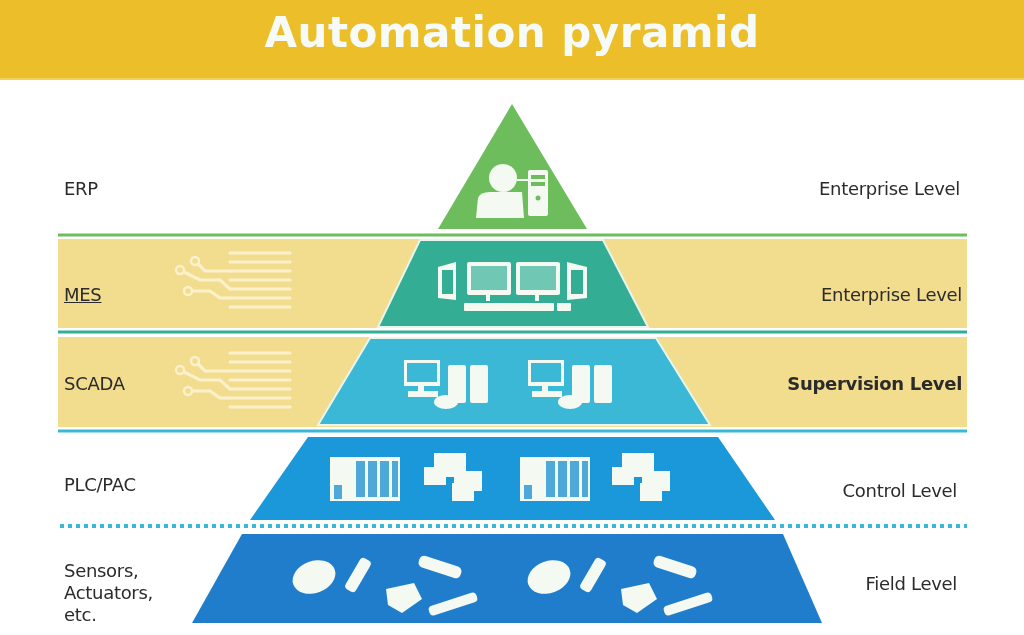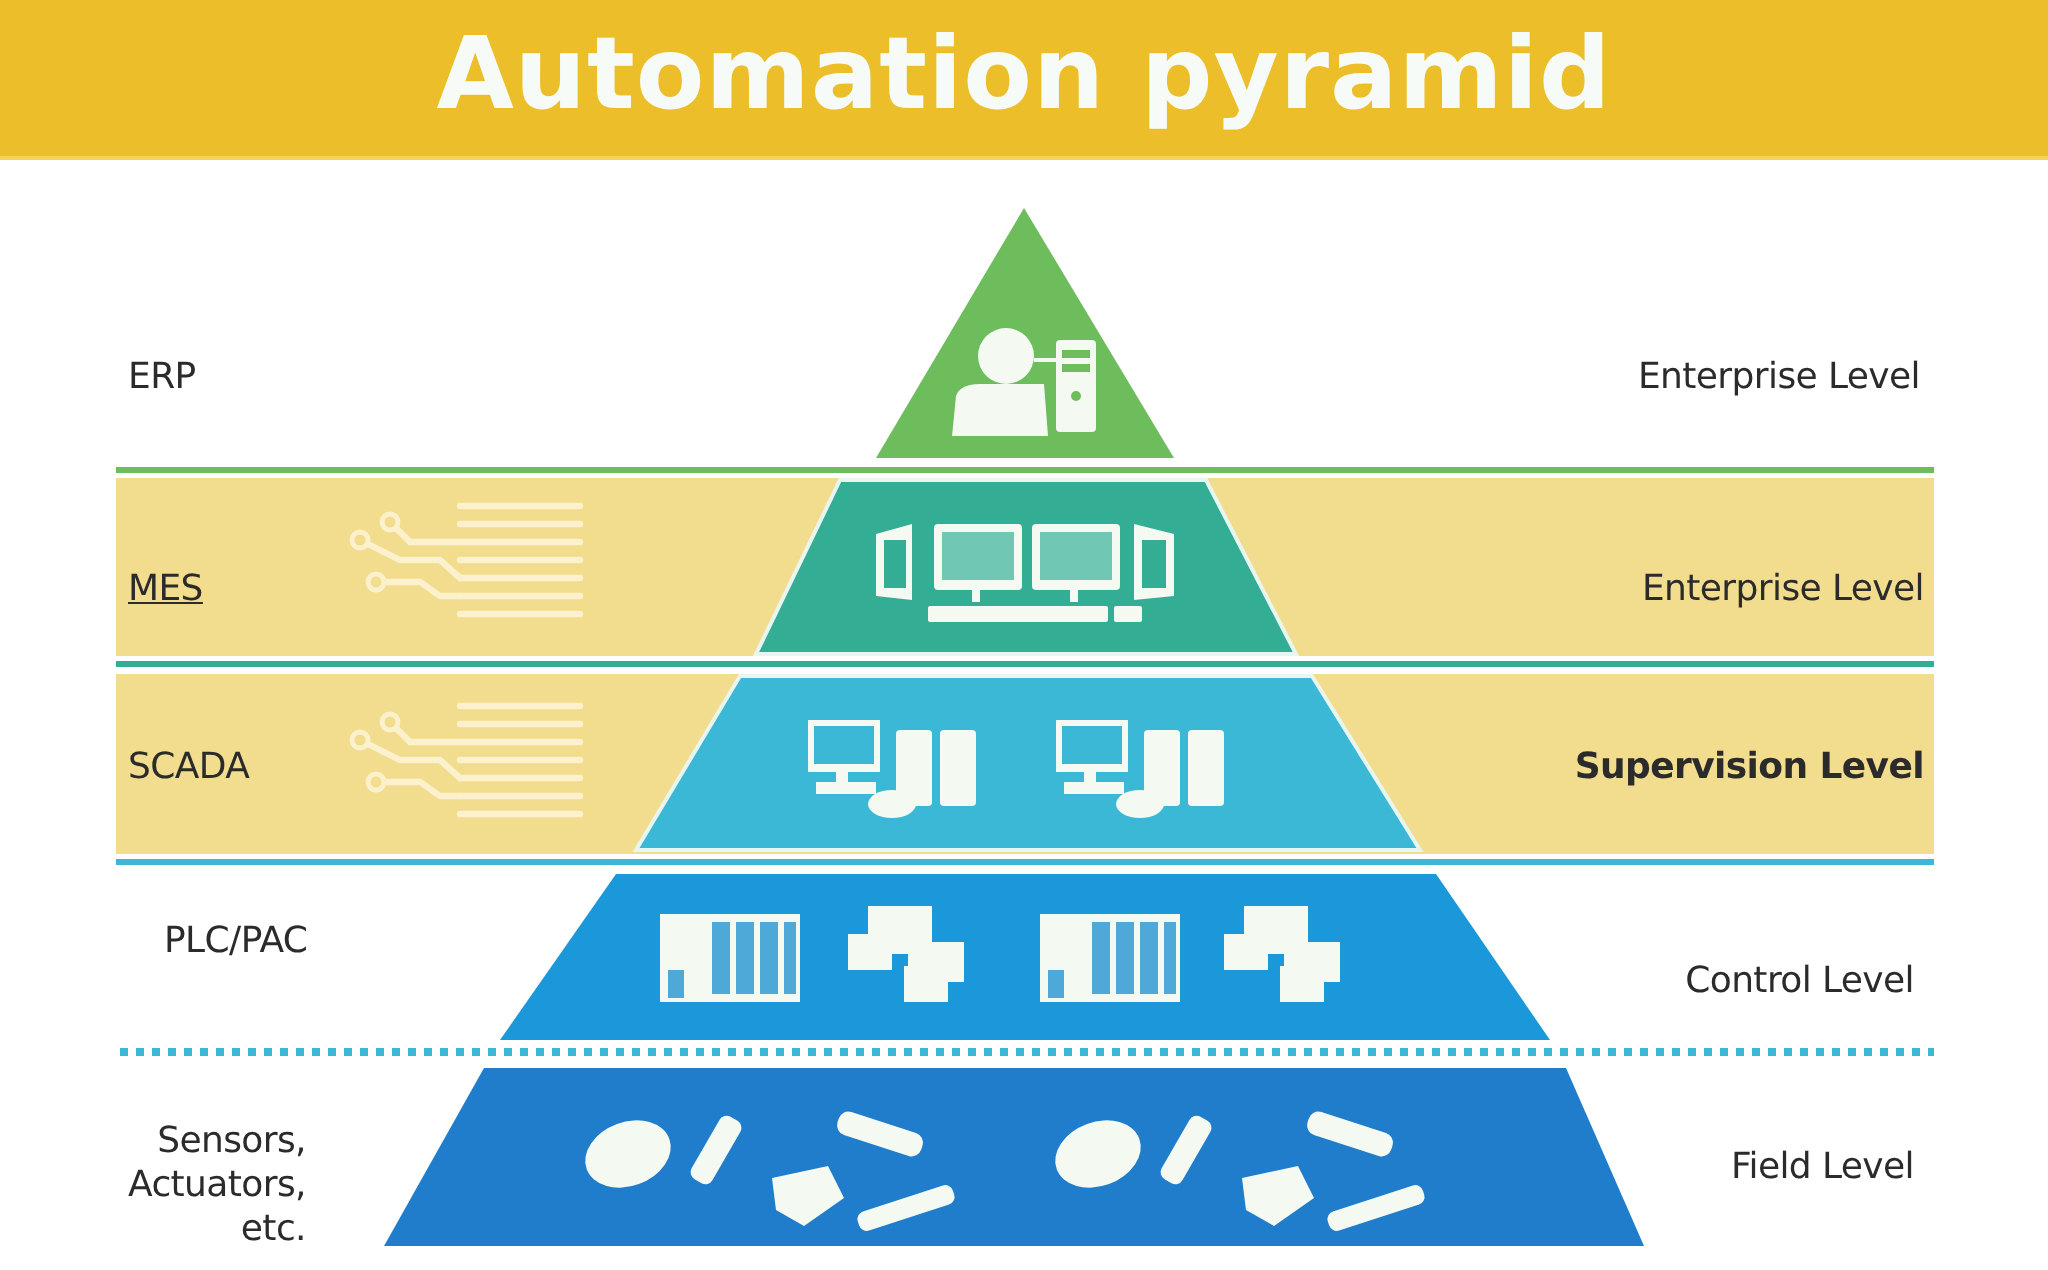--- a/index.html
+++ b/index.html
@@ -7,26 +7,26 @@
     width: 1024px; height: 635px; overflow: hidden; background: #ffffff;
     position: relative; font-family: "DejaVu Sans", sans-serif;
   }
   .header {
     position: absolute; left: 0; top: 0; width: 1024px; height: 78px;
     background: #ecbf2a; border-bottom: 2px solid #f3d25a;
   }
   .header-title {
     position: absolute; left: 0; width: 1024px; top: 8px; text-align: center;
     color: #f6fbf8; font-family: "DejaVu Sans", sans-serif; font-weight: bold;
-    font-size: 50px; letter-spacing: 0.5px;
+    font-size: 42px; letter-spacing: 0.5px;
   }
   svg.canvas { position: absolute; left: 0; top: 0; }
   .lbl {
     position: absolute; color: #2b2b2b; font-family: "DejaVu Sans", sans-serif;
-    font-size: 18px; line-height: 22px; letter-spacing: -0.3px; text-align: right;
+    font-size: 18px; line-height: 22px; letter-spacing: -0.3px;
   }
   .lbl.right { text-align: right; width: 300px; }
 </style>
 </head>
 <body>
 
 <div class="header">
   <div class="header-title">Automation pyramid</div>
 </div>
 
@@ -166,21 +166,21 @@
       <path d="M96 34 L124 28 L132 44 L112 58 L98 50 Z"></path>
       <rect x="128" y="6" width="44" height="12" rx="5" transform="rotate(18 150 12)"></rect>
       <rect x="138" y="44" width="50" height="10" rx="4" transform="rotate(-18 163 49)"></rect>
     </g>
   </g>
 </svg>
 
 <div class="lbl" style="left:64px; top:178px;">ERP</div>
 <div class="lbl" style="left:64px; top:284px;text-decoration:underline;">MES</div>
 <div class="lbl" style="left:64px; top:373px;">SCADA</div>
-<div class="lbl" style="left:64px; top:460px;margin-left:18px;">PLC/PAC</div>
+<div class="lbl" style="left:64px; top:474px;">PLC/PAC</div>
 <div class="lbl" style="left:64px; top:560px;">
   <div>Sensors,</div>
   <div>Actuators,</div>
   <div>etc.</div>
 </div>
 
 <div class="lbl right" style="left:660px; top:178px;">Enterprise Level</div>
 <div class="lbl right" style="left:662px; top:284px;">Enterprise Level</div>
 <div class="lbl right" style="left:662px; top:373px;font-weight:bold;">Supervision Level</div>
 <div class="lbl right" style="left:657px; top:480px;text-align:right;">Control Level</div>

